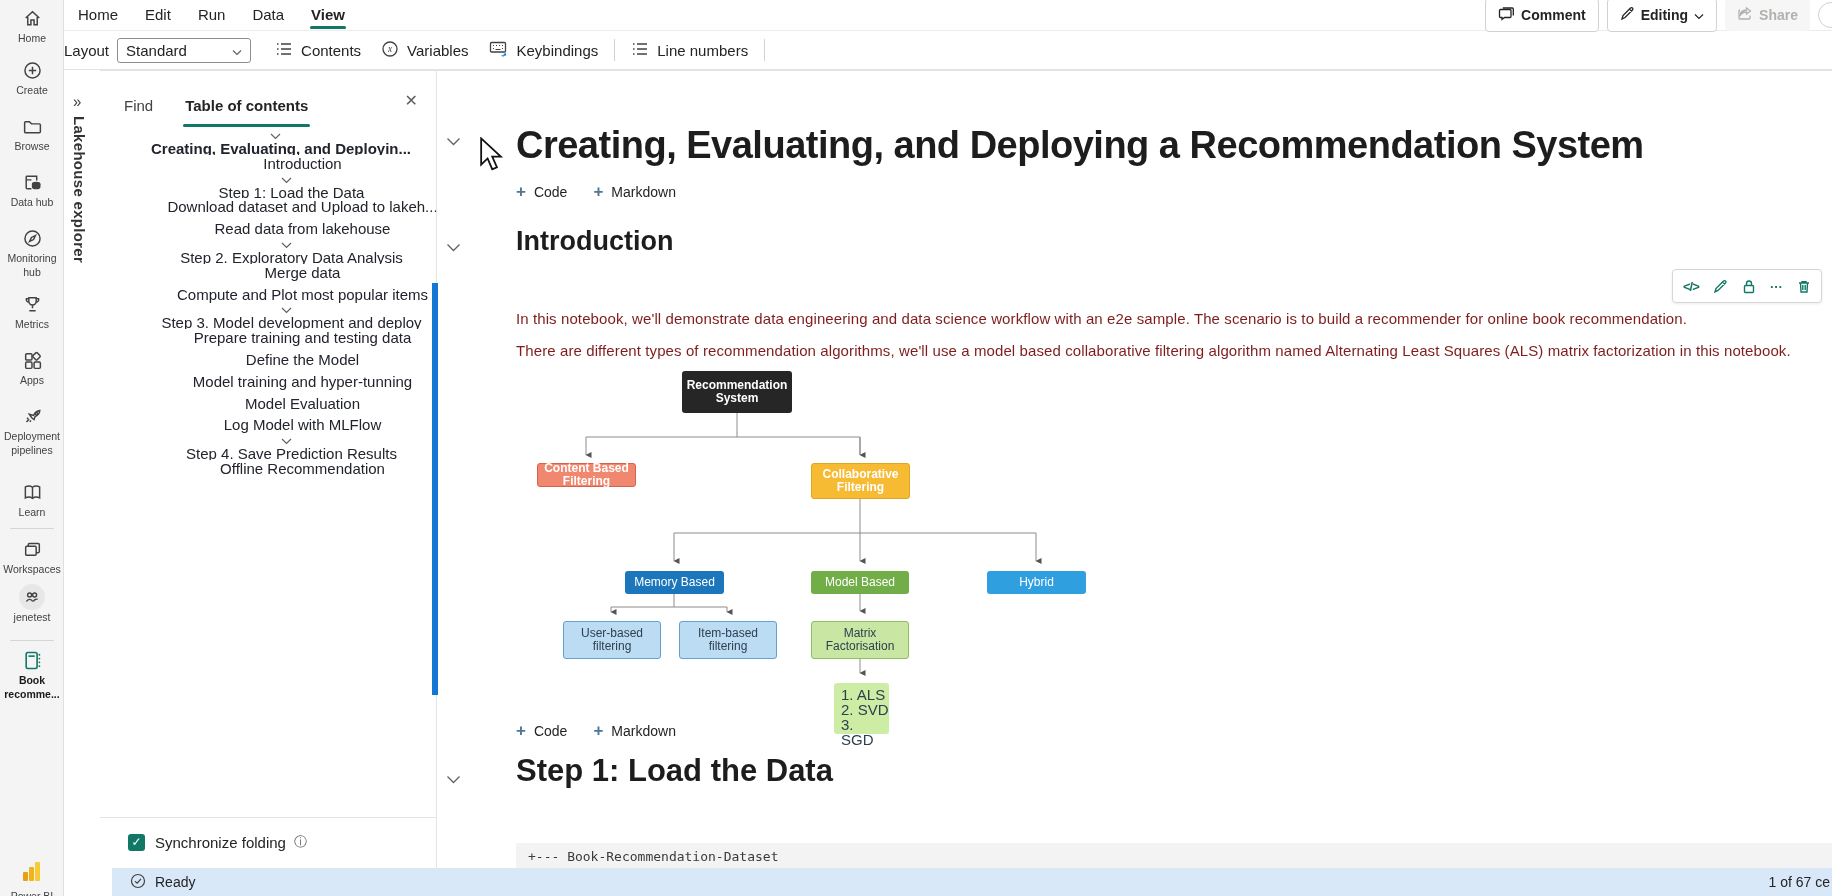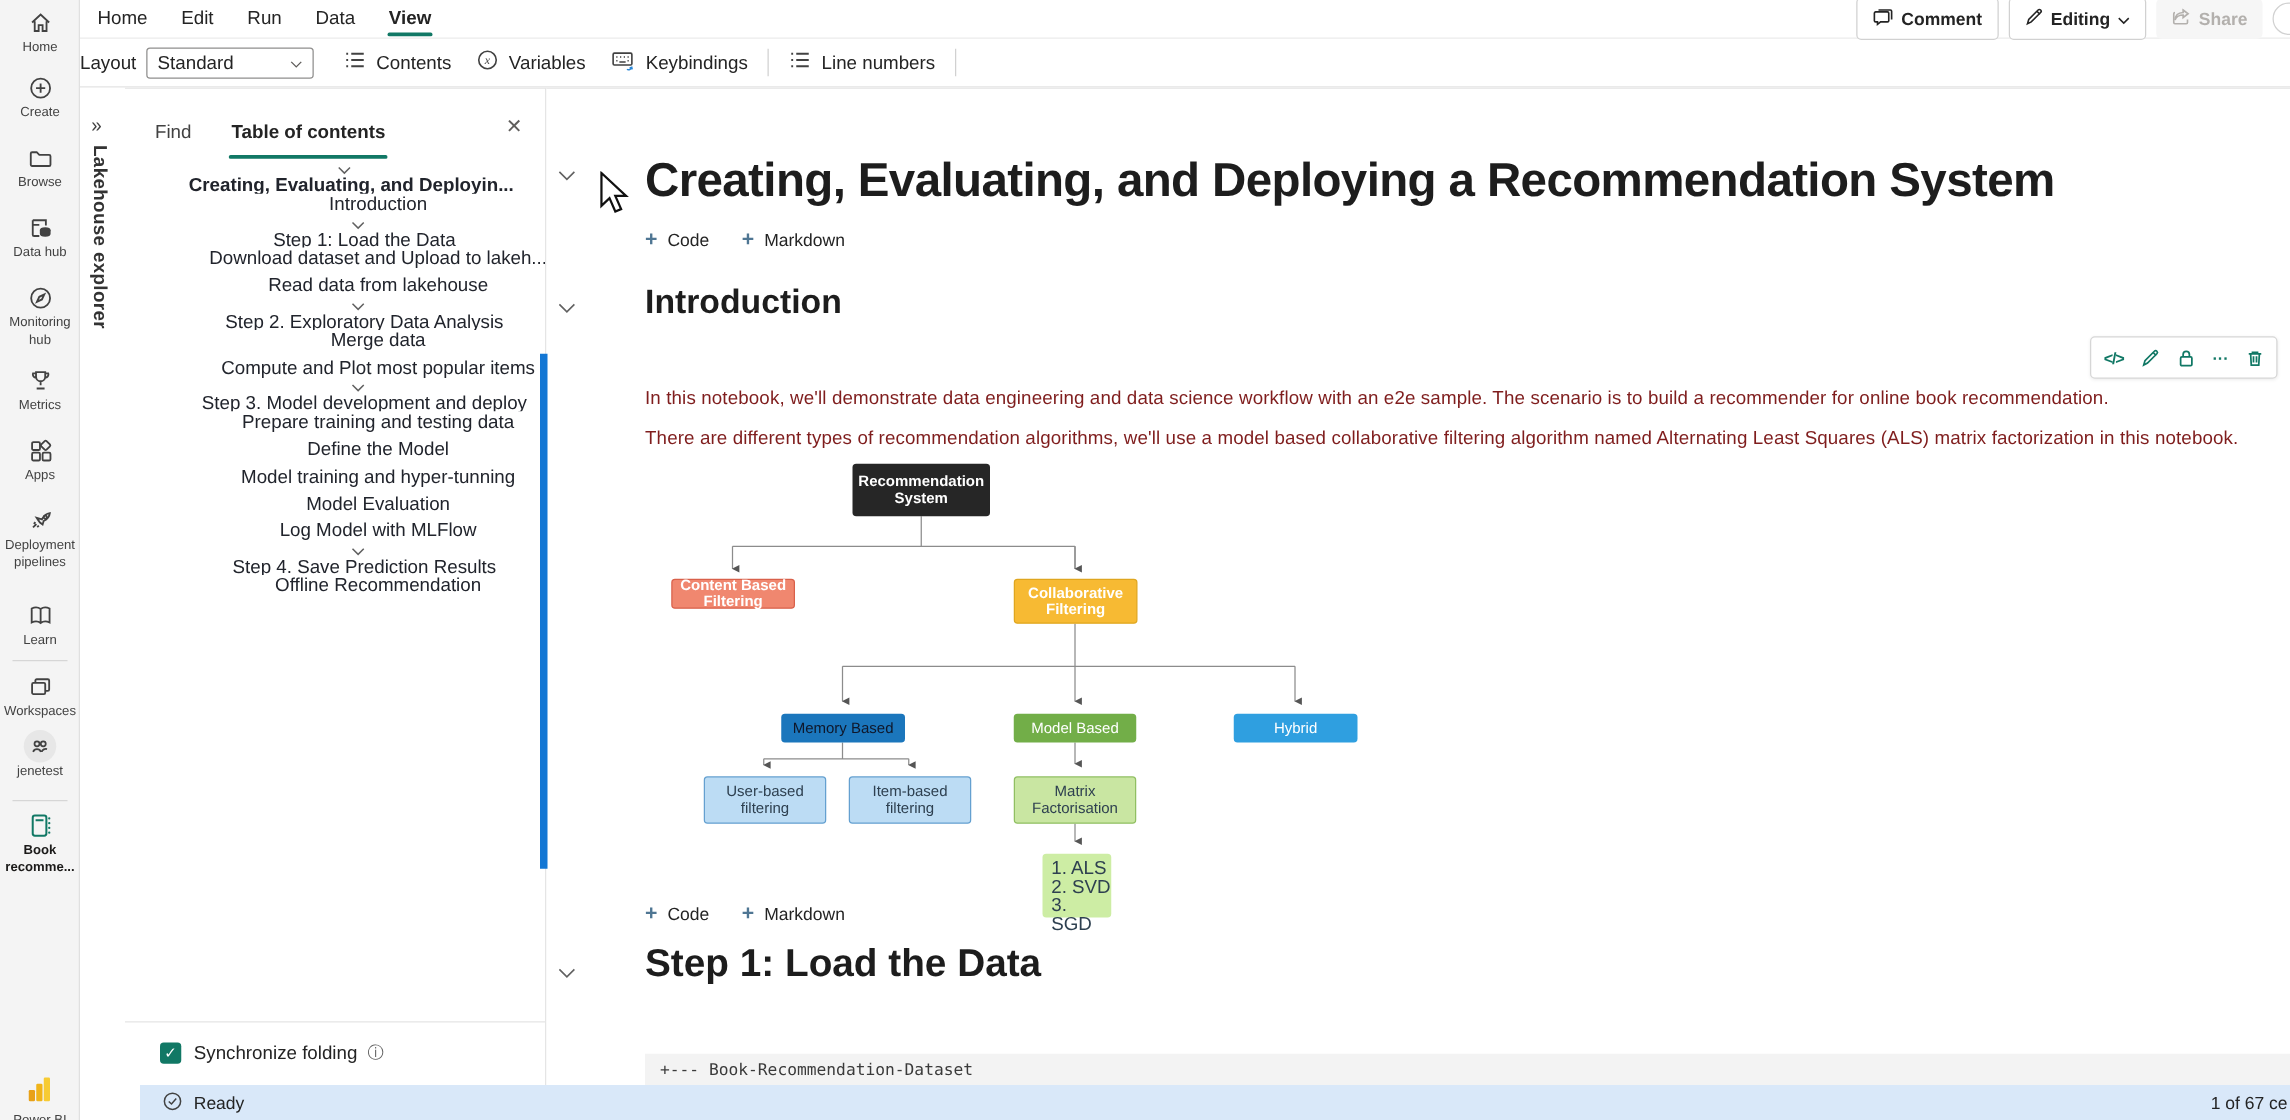--- a/index.html
+++ b/index.html
@@ -509,21 +509,21 @@
         <path d="M111 246 V251" marker-end="url(#arr)"></path>
         <path d="M227 246 V251" marker-end="url(#arr)"></path>
         <path d="M360 233 V250" marker-end="url(#arr)"></path>
         <path d="M360 298 V312" marker-end="url(#arr)"></path>
       </g>
     </svg>
 
     <div class="dnode bold" style="left: 245px; top: 300px; width: 110px; height: 42px; background: rgb(38, 38, 38); color: rgb(255, 255, 255); border-color: rgb(17, 17, 17);">Recommendation System</div>
     <div class="dnode bold" style="left: 100px; top: 392px; width: 99px; height: 24px; border: 1px solid rgb(217, 96, 74); background: rgb(240, 135, 111); color: rgb(255, 255, 255);">Content Based Filtering</div>
     <div class="dnode bold" style="left: 374px; top: 392px; width: 99px; height: 36px; border: 1px solid rgb(223, 166, 31); background: rgb(247, 186, 51); color: rgb(255, 255, 255);">Collaborative Filtering</div>
-    <div class="dnode" style="left: 188px; top: 500px; width: 99px; height: 23px; background: rgb(27, 118, 188); color: #0f172a;">Memory Based</div>
+    <div class="dnode" style="left: 188px; top: 500px; width: 99px; height: 23px; background: rgb(27, 118, 188); color: #ffffff;">Memory Based</div>
     <div class="dnode" style="left: 374px; top: 500px; width: 98px; height: 23px; background: rgb(114, 174, 72); color: rgb(255, 255, 255);">Model Based</div>
     <div class="dnode" style="left: 550px; top: 500px; width: 99px; height: 23px; background: rgb(47, 159, 224); color: rgb(255, 255, 255);">Hybrid</div>
     <div class="dnode" style="left: 126px; top: 550px; width: 98px; height: 38px; border: 1px solid rgb(100, 160, 208); background: rgb(188, 220, 244); color: rgb(46, 64, 80);">User-based filtering</div>
     <div class="dnode" style="left: 242px; top: 550px; width: 98px; height: 38px; border: 1px solid rgb(100, 160, 208); background: rgb(188, 220, 244); color: rgb(46, 64, 80);">Item-based filtering</div>
     <div class="dnode" style="left: 374px; top: 550px; width: 98px; height: 38px; border: 1px solid rgb(144, 191, 98); background: rgb(201, 230, 162); color: rgb(46, 64, 80);">Matrix Factorisation</div>
     <div class="dnode" id="node-algos" style="left: 397px; top: 612px; width: 55px; height: 51px; background: rgb(205, 237, 164); color: rgb(46, 64, 80);">
       <div>1. ALS</div>
       <div>2. SVD</div>
       <div>3. SGD</div>
     </div>

